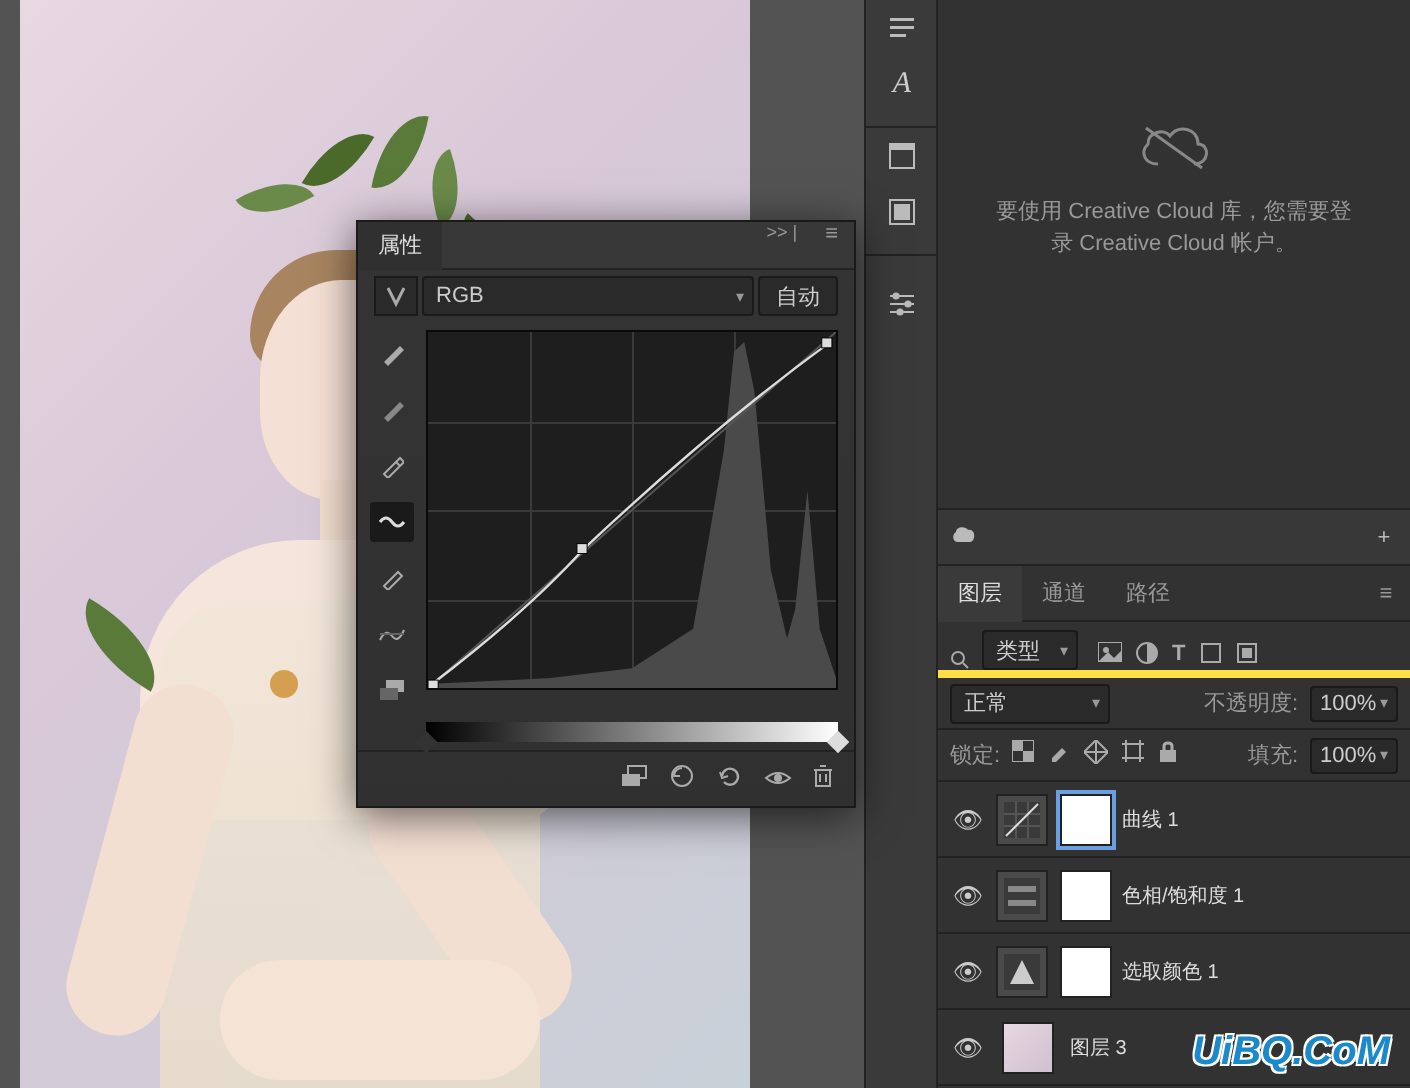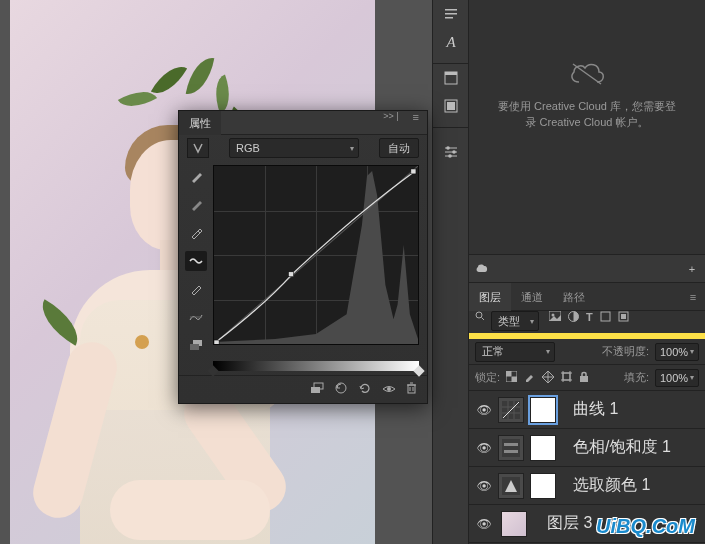--- a/index.html
+++ b/index.html
@@ -30,58 +30,58 @@
 .cc-cloud{margin:40px auto 10px;width:40px;height:28px;position:relative}
 .cc-cloud svg{stroke:#888;fill:none;stroke-width:2}
 .cc-msg{color:#999;font-size:11px;line-height:16px;padding:0 15px}
 .lib-hdr{height:28px;display:flex;align-items:center;border-bottom:1px solid #222;background:#383838}
 .lib-hdr .libicon{width:26px;text-align:center;color:#bbb}
 .lib-hdr .plus{margin-left:auto;width:26px;text-align:center;color:#bbb;cursor:pointer}
 .layers-tabs{height:28px;display:flex;align-items:center;background:#323232;border-bottom:1px solid #222}
 .ptab{padding:0 10px;height:28px;line-height:28px;color:#999;cursor:pointer}
 .ptab.active{background:#3a3a3a;color:#ddd}
 .ptab-menu{margin-left:auto;width:24px;text-align:center;color:#999;cursor:pointer}
-.filter-row{height:28px;display:flex;align-items:flex-start;gap:6px;padding:0 6px;border-bottom:6px solid #fde047}
+.filter-row{height:28px;display:flex;align-items:flex-end;gap:6px;padding:0 6px;border-bottom:4px solid #fde047}
 .filter-sel{background:#2a2a2a;border:1px solid #1a1a1a;height:20px;padding:0 18px 0 6px;color:#ccc;border-radius:2px;position:relative;cursor:pointer;flex:0 0 auto;display:flex;align-items:center}
 .filter-sel:after{content:"▾";position:absolute;right:4px;font-size:8px;color:#999}
 .filter-icons{display:flex;gap:7px;margin-left:4px}
 .filter-icons span{color:#aaa;cursor:pointer;font-size:11px}
 .mode-row{height:26px;display:flex;align-items:center;padding:0 6px;gap:6px;border-bottom:1px solid #222}
 .mode-sel{background:#2a2a2a;border:1px solid #1a1a1a;height:20px;width:80px;padding:0 18px 0 6px;color:#ccc;border-radius:2px;position:relative;cursor:pointer;display:flex;align-items:center}
 .mode-sel:after{content:"▾";position:absolute;right:4px;font-size:8px;color:#999}
 .mode-row .lbl{color:#999;margin-left:auto}
 .pct{background:#2a2a2a;border:1px solid #1a1a1a;height:18px;width:44px;padding:0 4px;color:#ccc;border-radius:2px;display:flex;align-items:center;position:relative}
 .pct:after{content:"▾";margin-left:auto;font-size:8px;color:#999}
 .lock-row{height:26px;display:flex;align-items:center;padding:0 6px;gap:6px;border-bottom:1px solid #222}
 .lock-row .lbl{color:#999}
 .lock-icons{display:flex;gap:7px}
 .lock-icons span{color:#aaa;cursor:pointer;font-size:11px}
 .layer-list{}
 .layer-row{height:38px;display:flex;align-items:center;border-bottom:1px solid #222;padding:0 4px;cursor:pointer}
 .eye{width:22px;text-align:center;color:#ccc;cursor:pointer;font-size:12px}
 .adj-thumb{width:26px;height:26px;background:#4a4a4a;display:flex;align-items:center;justify-content:center;margin:0 3px;border:1px solid #222}
 .mask-thumb{width:26px;height:26px;background:#fff;margin:0 3px;border:1px solid #222}
 .img-thumb{width:26px;height:26px;background:linear-gradient(135deg,#e8d8e0,#d0c0d0);margin:0 6px;border:1px solid #222}
-.layer-name{margin-left:14px;color:#ddd;font-size:16px}
+.layer-name{margin-left:2px;color:#ddd;font-size:10px}
 .watermark{position:absolute;right:10px;bottom:6px;font-size:20px;font-weight:bold;font-style:italic;color:#1a8acc;text-shadow:1px 1px 0 #fff,-1px -1px 0 #fff,1px -1px 0 #fff,-1px 1px 0 #fff}
 
 .props-panel{position:absolute;left:178px;top:110px;width:250px;background:linear-gradient(#343434,#303030);border:1px solid #1a1a1a;box-shadow:0 4px 20px rgba(0,0,0,.6)}
 .props-tabhdr{height:24px;display:flex;align-items:flex-start;background:#383838;border-bottom:1px solid #222}
 .props-tabhdr .ptt{padding:0 10px;height:24px;line-height:24px;background:#303030;color:#ddd}
 .props-tabhdr .coll{margin-left:auto;padding:0 6px;color:#999;cursor:pointer;font-size:9px}
 .props-tabhdr .pmenu{padding:0 8px;color:#999;cursor:pointer}
 .props-title{height:26px;display:flex;align-items:center;padding:0 8px;gap:6px}
 .props-title .ticon{width:16px;height:16px;background:#4a4a4a;display:flex;align-items:center;justify-content:center;border:1px solid #222}
 .props-title .micon{width:16px;height:16px;background:#fff;border:1px solid #222}
 .props-title .tlabel{color:#ccc}
 .preset-row{height:24px;display:flex;align-items:center;padding:0 8px;gap:6px}
 .preset-row .plbl{color:#999}
 .preset-sel{flex:1;background:#2a2a2a;border:1px solid #1a1a1a;height:20px;padding:0 18px 0 6px;border-radius:2px;position:relative;display:flex;align-items:center;cursor:pointer}
 .preset-sel:after{content:"▾";position:absolute;right:4px;font-size:8px;color:#999}
-.channel-row{height:26px;display:flex;align-items:center;padding:0 8px;gap:20px}
+.channel-row{height:26px;display:flex;align-items:center;padding:0 8px;gap:2px}
 .chan-btn{width:22px;height:20px;background:#2a2a2a;border:1px solid #1a1a1a;display:flex;align-items:center;justify-content:center;cursor:pointer}
 .chan-sel{flex:1;background:#2a2a2a;border:1px solid #1a1a1a;height:20px;padding:0 18px 0 6px;border-radius:2px;position:relative;display:flex;align-items:center;cursor:pointer}
 .chan-sel:after{content:"▾";position:absolute;right:4px;font-size:8px;color:#999}
 .auto-btn{padding:0 8px;height:20px;background:#2a2a2a;border:1px solid #1a1a1a;border-radius:2px;display:flex;align-items:center;cursor:pointer}
 .curve-area{display:flex;padding:4px 8px 4px 6px;gap:6px}
 .tool-col{width:22px;display:flex;flex-direction:column;gap:8px;padding-top:2px}
 .tool-col .tbtn{width:22px;height:20px;display:flex;align-items:center;justify-content:center;color:#aaa;cursor:pointer;border-radius:2px}
 .tool-col .tbtn.active{background:#1a1a1a}
 .curve-box{flex:1;height:180px;background:#1e1e1e;border:1px solid #0a0a0a;position:relative}
 .grid-v,.grid-h{position:absolute;background:#3a3a3a}

